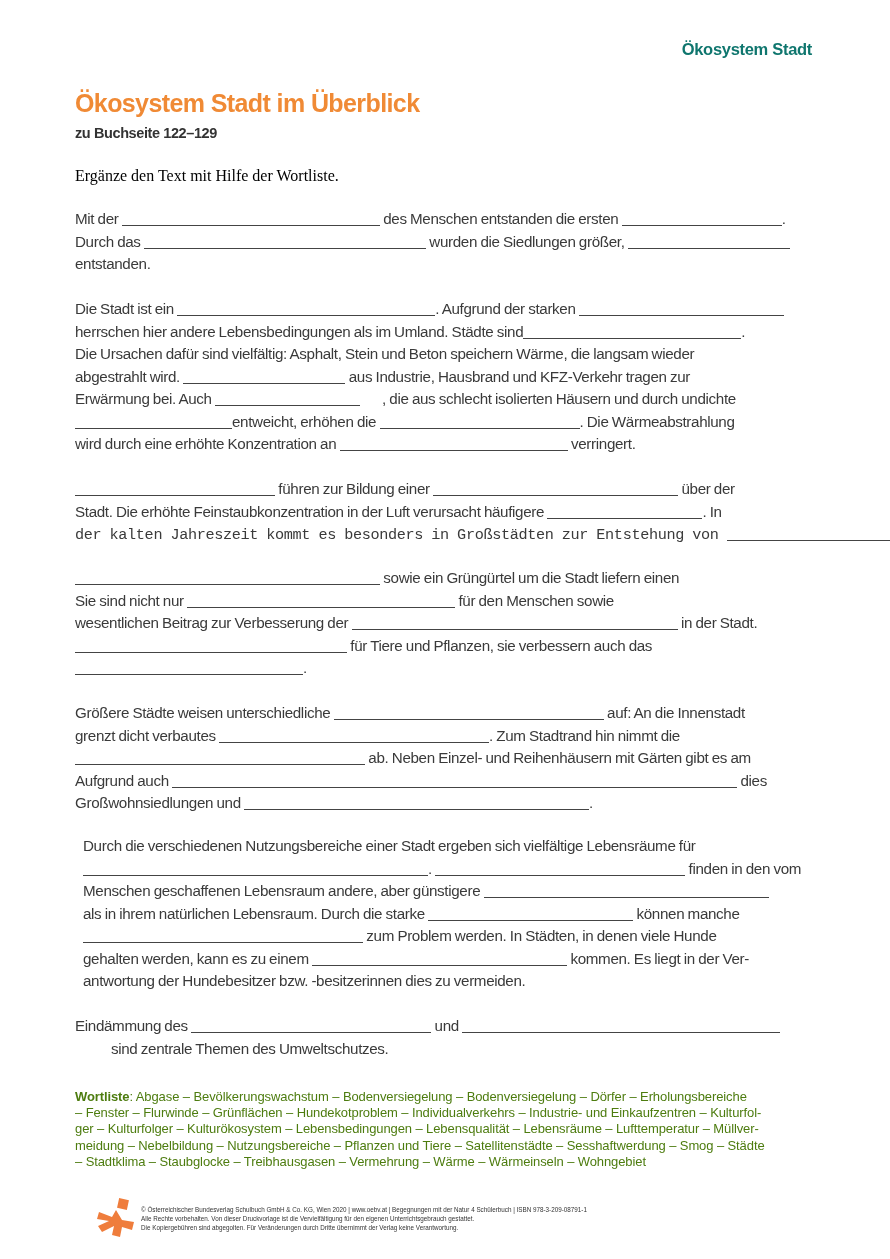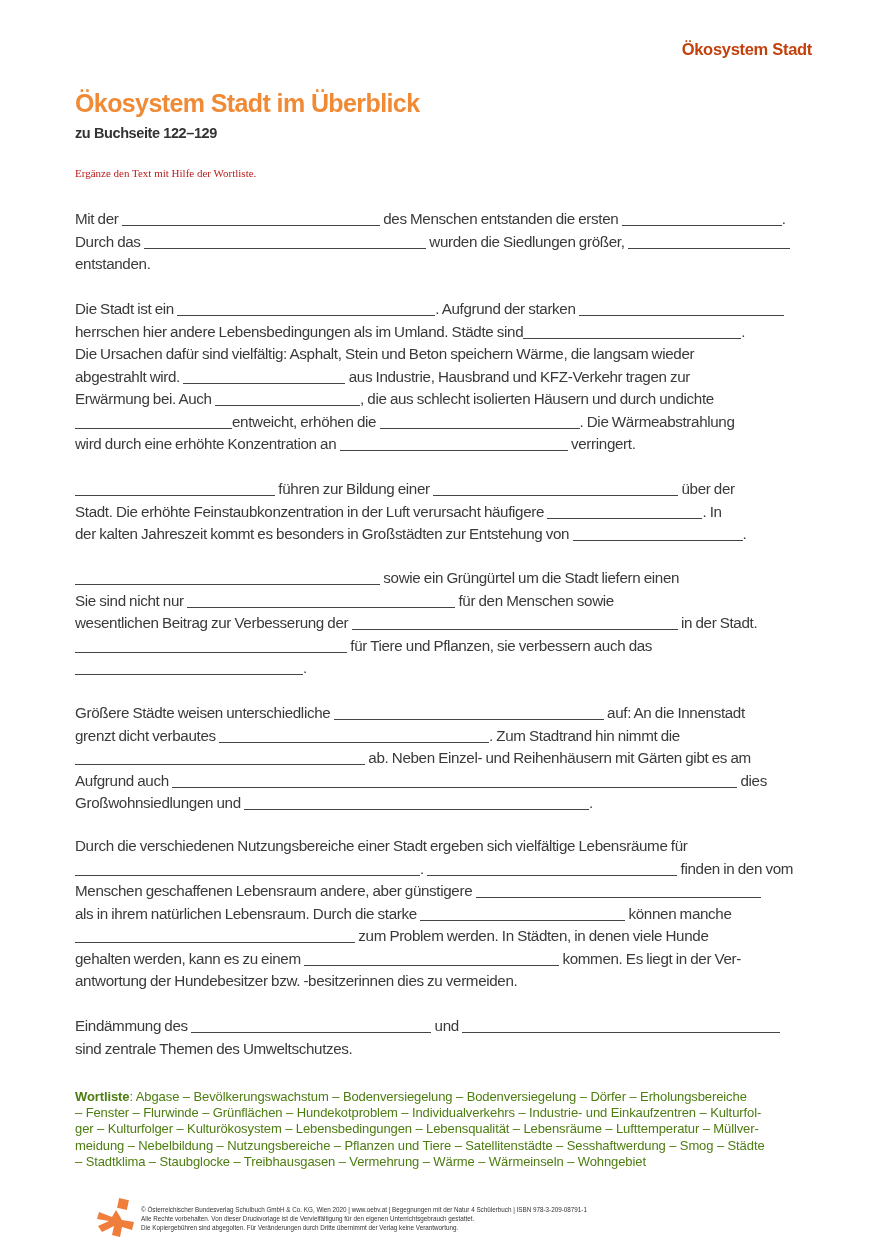--- a/index.html
+++ b/index.html
@@ -2,34 +2,34 @@
 <html><head>
   <meta charset="utf-8">
   <style>
     * { margin: 0; padding: 0; box-sizing: border-box; }
     html, body { width: 890px; height: 1259px; background: #ffffff; overflow: hidden; }
     body { position: relative; font-family: "Liberation Sans", "DejaVu Sans", sans-serif; color: #333333; }
 
     .header-tag {
       position: absolute; top: 40px; right: 78px;
       font-family: "Liberation Sans", sans-serif; font-weight: bold;
-      font-size: 16.5px; color: #c2410c; letter-spacing: -0.3px;
+      font-size: 16.5px; color: #0f766e; letter-spacing: -0.3px;
     }
     .page-title {
       position: absolute; top: 89px; left: 75px;
       font-weight: bold; font-size: 25px; color: #f08a35; letter-spacing: -0.6px;
     }
     .page-subtitle {
       position: absolute; top: 125px; left: 75px;
       font-weight: bold; font-size: 14.5px; color: #333; letter-spacing: -0.4px;
     }
     .instruction {
       position: absolute; top: 167px; left: 75px;
       font-family: "Liberation Serif", "DejaVu Serif", serif;
-      font-size: 11px; color: #b91c1c;
+      font-size: 16px; color: #000000;
     }
 
     .body-text {
       position: absolute; left: 75px; width: 750px;
       font-size: 15.2px; line-height: 22.5px; color: #3a3a3a;
       letter-spacing: -0.35px; word-spacing: -0.5px;
     }
     .line { white-space: nowrap; height: 22.5px; }
     .blank {
       display: inline-block; border-bottom: 1px solid #444;
@@ -66,55 +66,55 @@
     <div class="body-text" style="top: 208px;">
       <div class="line"><span style="white-space: pre;">Mit der </span><span class="blank" style="width: 258px;"></span><span style="white-space: pre;"> des Menschen entstanden die ersten </span><span class="blank" style="width: 160px;"></span><span style="white-space: pre;">.</span></div>
       <div class="line"><span style="white-space: pre;">Durch das </span><span class="blank" style="width: 282px;"></span><span style="white-space: pre;"> wurden die Siedlungen größer, </span><span class="blank" style="width: 162px;"></span></div>
       <div class="line"><span style="white-space: pre;">entstanden.</span></div>
     </div>
     <div class="body-text" style="top: 298px;">
       <div class="line"><span style="white-space: pre;">Die Stadt ist ein </span><span class="blank" style="width: 258px;"></span><span style="white-space: pre;">. Aufgrund der starken </span><span class="blank" style="width: 205px;"></span></div>
       <div class="line"><span style="white-space: pre;">herrschen hier andere Lebensbedingungen als im Umland. Städte sind</span><span class="blank" style="width: 218px;"></span><span style="white-space: pre;">.</span></div>
       <div class="line"><span style="white-space: pre;">Die Ursachen dafür sind vielfältig: Asphalt, Stein und Beton speichern Wärme, die langsam wieder</span></div>
       <div class="line"><span style="white-space: pre;">abgestrahlt wird. </span><span class="blank" style="width: 162px;"></span><span style="white-space: pre;"> aus Industrie, Hausbrand und KFZ-Verkehr tragen zur</span></div>
-      <div class="line"><span style="white-space: pre;">Erwärmung bei. Auch </span><span class="blank" style="width: 145px;"></span><span style="white-space: pre;">, die aus schlecht isolierten Häusern und durch undichte</span></div>
+      <div class="line"><span style="white-space: pre;">Erwärmung bei. Auch </span><span class="blank" style="width: 145px;"></span><span style="white-space: pre; margin-left: 22px;">, die aus schlecht isolierten Häusern und durch undichte</span></div>
       <div class="line"><span class="blank" style="width: 157px;"></span><span style="white-space: pre;">entweicht, erhöhen die </span><span class="blank" style="width: 200px;"></span><span style="white-space: pre;">. Die Wärmeabstrahlung</span></div>
       <div class="line"><span style="white-space: pre;">wird durch eine erhöhte Konzentration an </span><span class="blank" style="width: 228px;"></span><span style="white-space: pre;"> verringert.</span></div>
     </div>
     <div class="body-text" style="top: 478px;">
       <div class="line"><span class="blank" style="width: 200px;"></span><span style="white-space: pre;"> führen zur Bildung einer </span><span class="blank" style="width: 245px;"></span><span style="white-space: pre;"> über der</span></div>
       <div class="line"><span style="white-space: pre; margin-top: 23px;">Stadt. Die erhöhte Feinstaubkonzentration in der Luft verursacht häufigere </span><span class="blank" style="width: 155px;"></span><span style="white-space: pre;">. In</span></div>
-      <div class="line"><span style="white-space: pre;">der kalten Jahreszeit kommt es besonders in Großstädten zur Entstehung von </span><span class="blank" style="width: 170px;"></span><span style="white-space: pre;">.</span></div>
+      <div class="line"><span style="white-space: pre; font-family: Liberation Mono, monospace;">der kalten Jahreszeit kommt es besonders in Großstädten zur Entstehung von </span><span class="blank" style="width: 170px;"></span><span style="white-space: pre;">.</span></div>
     </div>
     <div class="body-text" style="top: 567px;">
       <div class="line"><span class="blank" style="width: 305px;"></span><span style="white-space: pre;"> sowie ein Grüngürtel um die Stadt liefern einen</span></div>
       <div class="line"><span style="white-space: pre;">Sie sind nicht nur </span><span class="blank" style="width: 268px;"></span><span style="white-space: pre;"> für den Menschen sowie</span></div>
       <div class="line"><span style="white-space: pre;">wesentlichen Beitrag zur Verbesserung der </span><span class="blank" style="width: 326px;"></span><span style="white-space: pre;"> in der Stadt.</span></div>
       <div class="line"><span class="blank" style="width: 272px;"></span><span style="white-space: pre;"> für Tiere und Pflanzen, sie verbessern auch das</span></div>
       <div class="line"><span class="blank" style="width: 228px;"></span><span style="white-space: pre;">.</span></div>
     </div>
     <div class="body-text" style="top: 702px;">
       <div class="line"><span style="white-space: pre;">Größere Städte weisen unterschiedliche </span><span class="blank" style="width: 270px;"></span><span style="white-space: pre;"> auf: An die Innenstadt</span></div>
       <div class="line"><span style="white-space: pre;">grenzt dicht verbautes </span><span class="blank" style="width: 270px;"></span><span style="white-space: pre;">. Zum Stadtrand hin nimmt die</span></div>
       <div class="line"><span class="blank" style="width: 290px;"></span><span style="white-space: pre;"> ab. Neben Einzel- und Reihenhäusern mit Gärten gibt es am</span></div>
       <div class="line"><span style="white-space: pre;">Aufgrund auch </span><span class="blank" style="width: 565px;"></span><span style="white-space: pre;"> dies</span></div>
       <div class="line"><span style="white-space: pre;">Großwohnsiedlungen und </span><span class="blank" style="width: 345px;"></span><span style="white-space: pre;">.</span></div>
     </div>
-    <div class="body-text" style="top: 835px;">
+    <div class="body-text" style="top: 835px; margin-left: 8px;">
       <div class="line"><span style="white-space: pre;">Durch die verschiedenen Nutzungsbereiche einer Stadt ergeben sich vielfältige Lebensräume für</span></div>
       <div class="line"><span class="blank" style="width: 345px;"></span><span style="white-space: pre;">. </span><span class="blank" style="width: 250px;"></span><span style="white-space: pre;"> finden in den vom</span></div>
       <div class="line"><span style="white-space: pre;">Menschen geschaffenen Lebensraum andere, aber günstigere </span><span class="blank" style="width: 285px;"></span></div>
       <div class="line"><span style="white-space: pre;">als in ihrem natürlichen Lebensraum. Durch die starke </span><span class="blank" style="width: 205px;"></span><span style="white-space: pre;"> können manche</span></div>
       <div class="line"><span class="blank" style="width: 280px;"></span><span style="white-space: pre;"> zum Problem werden. In Städten, in denen viele Hunde</span></div>
       <div class="line"><span style="white-space: pre;">gehalten werden, kann es zu einem </span><span class="blank" style="width: 255px;"></span><span style="white-space: pre;"> kommen. Es liegt in der Ver-</span></div>
       <div class="line"><span style="white-space: pre;">antwortung der Hundebesitzer bzw. -besitzerinnen dies zu vermeiden.</span></div>
     </div>
     <div class="body-text" style="top: 1015px;">
       <div class="line"><span style="white-space: pre;">Eindämmung des </span><span class="blank" style="width: 240px;"></span><span style="white-space: pre;"> und </span><span class="blank" style="width: 318px;"></span></div>
-      <div class="line"><span style="white-space: pre;">sind zentrale Themen des Umweltschutzes.</span></div>
+      <div class="line"><span style="white-space: pre; margin-left: 36px;">sind zentrale Themen des Umweltschutzes.</span></div>
     </div>
   </div>
 
 <div class="wordlist">
   <div class="wl-line"><b>Wortliste</b><span>: Abgase – Bevölkerungswachstum – Bodenversiegelung – Bodenversiegelung – Dörfer – Erholungsbereiche</span></div>
   <div class="wl-line">– Fenster – Flurwinde – Grünflächen – Hundekotproblem – Individualverkehrs – Industrie- und Einkaufzentren – Kulturfol-</div>
   <div class="wl-line">ger – Kulturfolger – Kulturökosystem – Lebensbedingungen – Lebensqualität – Lebensräume – Lufttemperatur – Müllver-</div>
   <div class="wl-line">meidung – Nebelbildung – Nutzungsbereiche – Pflanzen und Tiere – Satellitenstädte – Sesshaftwerdung – Smog – Städte</div>
   <div class="wl-line">– Stadtklima – Staubglocke – Treibhausgasen – Vermehrung – Wärme – Wärmeinseln – Wohngebiet</div>
 </div>

